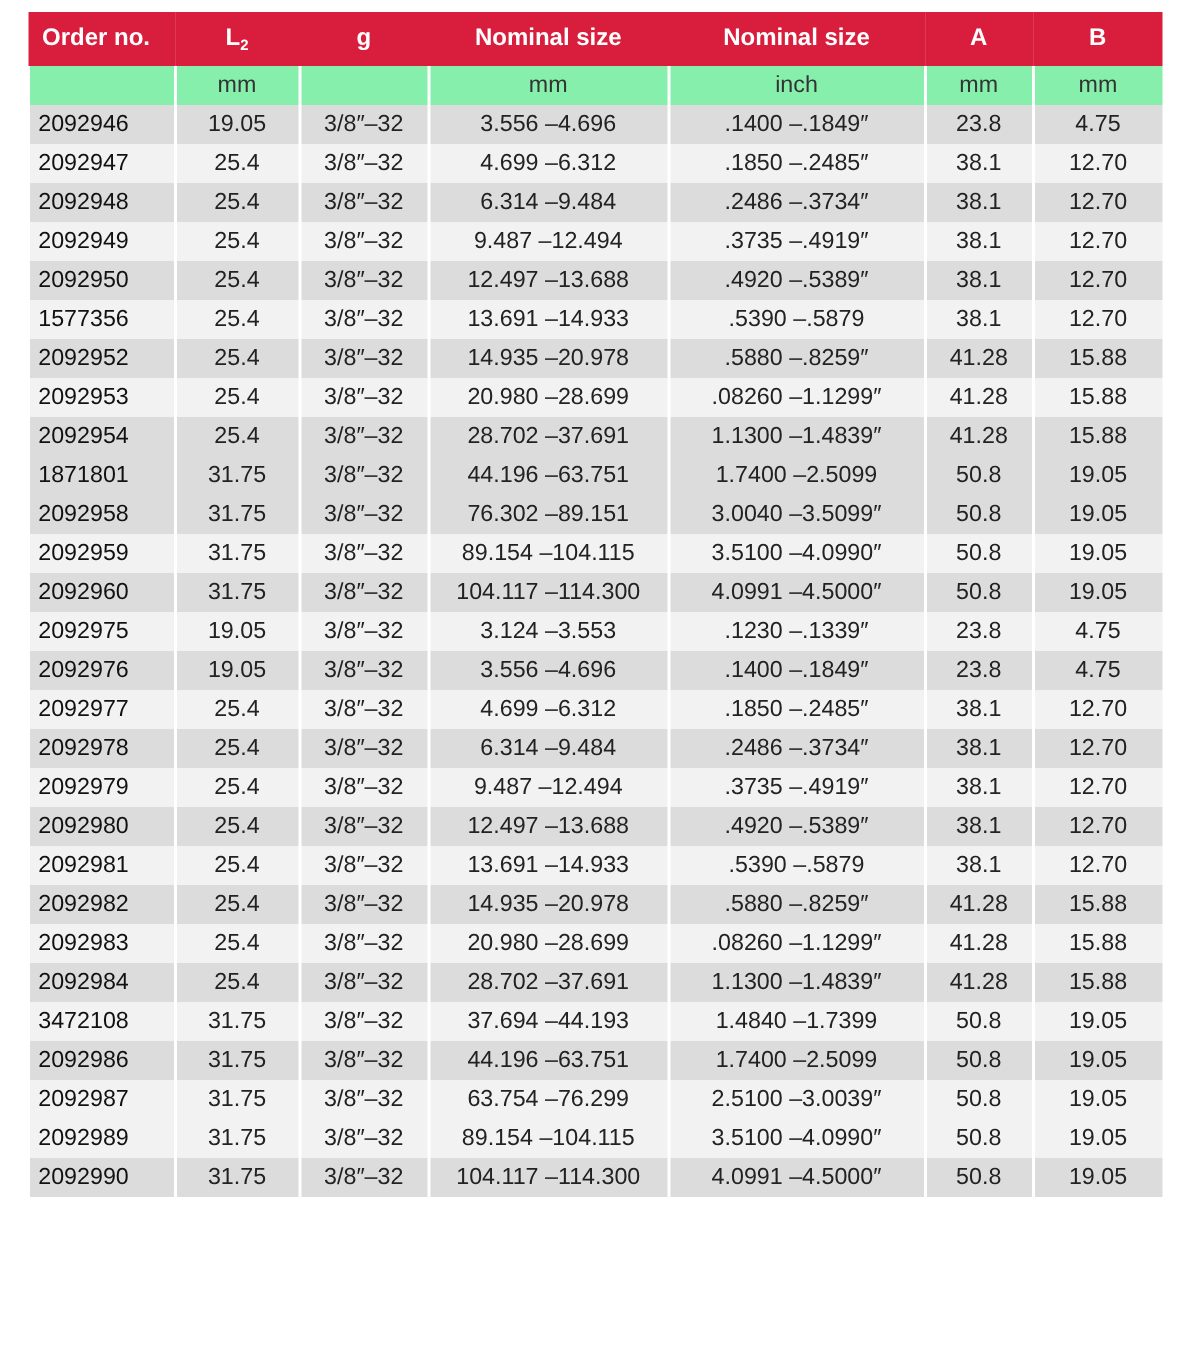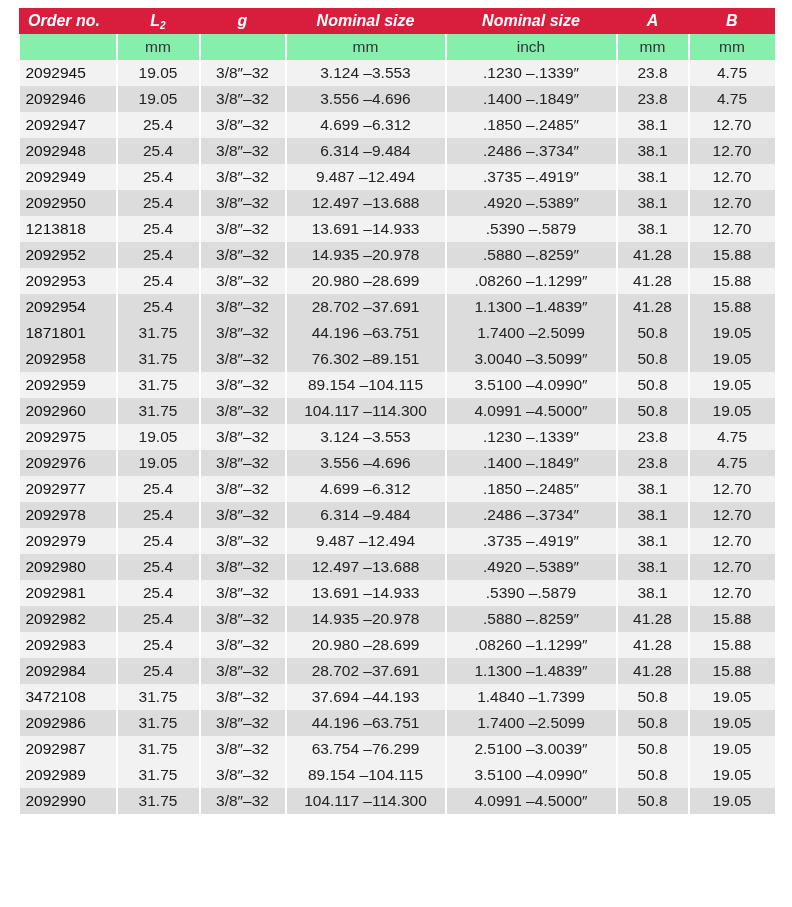--- a/index.html
+++ b/index.html
@@ -8,21 +8,21 @@
   table.spec { position: absolute; left: 19px; top: 8px; border-collapse: collapse;
                table-layout: fixed; width: 755px; }
   table.spec col.c0 { width: 97px; }
   table.spec col.c1 { width: 83px; }
   table.spec col.c2 { width: 86px; }
   table.spec col.c3 { width: 160px; }
   table.spec col.c4 { width: 171px; }
   table.spec col.c5 { width: 72px; }
   table.spec col.c6 { width: 86px; }
   th { background: #d81e3c; color: #ffffff; font-weight: bold; font-size: 16px;
-       height: 26px; padding: 0; text-align: center; border-left: 1px solid #d81e3c; font-style: italic; }
+       height: 36px; padding: 0; text-align: center; border-left: 1px solid #d81e3c; }
   th.first { text-align: left; padding-left: 8px; }
   th sub { font-size: 10px; vertical-align: -3px; }
   td { height: 26px; padding: 0; font-size: 15.5px; color: #222222; text-align: center;
        border-left: 2px solid #ffffff; white-space: nowrap; }
   td:first-child { border-left: none; text-align: left; padding-left: 6px;
                    color: #111111; }
   tr.units td { background: #86efac; color: #333333; }
   tr.odd td { background: #f2f2f2; }
   tr.even td { background: #dcdcdd; }
 </style>
@@ -53,165 +53,156 @@
   <tbody id="tbody">
     <tr class="units">
       <td></td>
       <td>mm</td>
       <td></td>
       <td>mm</td>
       <td>inch</td>
       <td>mm</td>
       <td>mm</td>
     </tr>
-  <tr class="odd">
-        <td>2092945</td>
+      <tr class="even">
+        <td>2092946</td>
+        <td>19.05</td>
+        <td>3/8″–32</td>
+        <td>3.556 –4.696</td>
+        <td>.1400 –.1849″</td>
+        <td>23.8</td>
+        <td>4.75</td>
+      </tr>
+      <tr class="odd">
+        <td>2092947</td>
+        <td>25.4</td>
+        <td>3/8″–32</td>
+        <td>4.699 –6.312</td>
+        <td>.1850 –.2485″</td>
+        <td>38.1</td>
+        <td>12.70</td>
+      </tr>
+      <tr class="even">
+        <td>2092948</td>
+        <td>25.4</td>
+        <td>3/8″–32</td>
+        <td>6.314 –9.484</td>
+        <td>.2486 –.3734″</td>
+        <td>38.1</td>
+        <td>12.70</td>
+      </tr>
+      <tr class="odd">
+        <td>2092949</td>
+        <td>25.4</td>
+        <td>3/8″–32</td>
+        <td>9.487 –12.494</td>
+        <td>.3735 –.4919″</td>
+        <td>38.1</td>
+        <td>12.70</td>
+      </tr>
+      <tr class="even">
+        <td>2092950</td>
+        <td>25.4</td>
+        <td>3/8″–32</td>
+        <td>12.497 –13.688</td>
+        <td>.4920 –.5389″</td>
+        <td>38.1</td>
+        <td>12.70</td>
+      </tr>
+      <tr class="odd">
+        <td>1577356</td>
+        <td>25.4</td>
+        <td>3/8″–32</td>
+        <td>13.691 –14.933</td>
+        <td>.5390 –.5879</td>
+        <td>38.1</td>
+        <td>12.70</td>
+      </tr>
+      <tr class="even">
+        <td>2092952</td>
+        <td>25.4</td>
+        <td>3/8″–32</td>
+        <td>14.935 –20.978</td>
+        <td>.5880 –.8259″</td>
+        <td>41.28</td>
+        <td>15.88</td>
+      </tr>
+      <tr class="odd">
+        <td>2092953</td>
+        <td>25.4</td>
+        <td>3/8″–32</td>
+        <td>20.980 –28.699</td>
+        <td>.08260 –1.1299″</td>
+        <td>41.28</td>
+        <td>15.88</td>
+      </tr>
+      <tr class="even">
+        <td>2092954</td>
+        <td>25.4</td>
+        <td>3/8″–32</td>
+        <td>28.702 –37.691</td>
+        <td>1.1300 –1.4839″</td>
+        <td>41.28</td>
+        <td>15.88</td>
+      </tr>
+      <tr class="even">
+        <td>1871801</td>
+        <td>31.75</td>
+        <td>3/8″–32</td>
+        <td>44.196 –63.751</td>
+        <td>1.7400 –2.5099</td>
+        <td>50.8</td>
+        <td>19.05</td>
+      </tr>
+      <tr class="even">
+        <td>2092958</td>
+        <td>31.75</td>
+        <td>3/8″–32</td>
+        <td>76.302 –89.151</td>
+        <td>3.0040 –3.5099″</td>
+        <td>50.8</td>
+        <td>19.05</td>
+      </tr>
+      <tr class="odd">
+        <td>2092959</td>
+        <td>31.75</td>
+        <td>3/8″–32</td>
+        <td>89.154 –104.115</td>
+        <td>3.5100 –4.0990″</td>
+        <td>50.8</td>
+        <td>19.05</td>
+      </tr>
+      <tr class="even">
+        <td>2092960</td>
+        <td>31.75</td>
+        <td>3/8″–32</td>
+        <td>104.117 –114.300</td>
+        <td>4.0991 –4.5000″</td>
+        <td>50.8</td>
+        <td>19.05</td>
+      </tr>
+      <tr class="odd">
+        <td>2092975</td>
         <td>19.05</td>
         <td>3/8″–32</td>
         <td>3.124 –3.553</td>
         <td>.1230 –.1339″</td>
         <td>23.8</td>
         <td>4.75</td>
       </tr>
       <tr class="even">
-        <td>2092946</td>
+        <td>2092976</td>
         <td>19.05</td>
         <td>3/8″–32</td>
         <td>3.556 –4.696</td>
         <td>.1400 –.1849″</td>
         <td>23.8</td>
         <td>4.75</td>
       </tr>
       <tr class="odd">
-        <td>2092947</td>
-        <td>25.4</td>
-        <td>3/8″–32</td>
-        <td>4.699 –6.312</td>
-        <td>.1850 –.2485″</td>
-        <td>38.1</td>
-        <td>12.70</td>
-      </tr>
-      <tr class="even">
-        <td>2092948</td>
-        <td>25.4</td>
-        <td>3/8″–32</td>
-        <td>6.314 –9.484</td>
-        <td>.2486 –.3734″</td>
-        <td>38.1</td>
-        <td>12.70</td>
-      </tr>
-      <tr class="odd">
-        <td>2092949</td>
-        <td>25.4</td>
-        <td>3/8″–32</td>
-        <td>9.487 –12.494</td>
-        <td>.3735 –.4919″</td>
-        <td>38.1</td>
-        <td>12.70</td>
-      </tr>
-      <tr class="even">
-        <td>2092950</td>
-        <td>25.4</td>
-        <td>3/8″–32</td>
-        <td>12.497 –13.688</td>
-        <td>.4920 –.5389″</td>
-        <td>38.1</td>
-        <td>12.70</td>
-      </tr>
-      <tr class="odd">
-        <td>1213818</td>
-        <td>25.4</td>
-        <td>3/8″–32</td>
-        <td>13.691 –14.933</td>
-        <td>.5390 –.5879</td>
-        <td>38.1</td>
-        <td>12.70</td>
-      </tr>
-      <tr class="even">
-        <td>2092952</td>
-        <td>25.4</td>
-        <td>3/8″–32</td>
-        <td>14.935 –20.978</td>
-        <td>.5880 –.8259″</td>
-        <td>41.28</td>
-        <td>15.88</td>
-      </tr>
-      <tr class="odd">
-        <td>2092953</td>
-        <td>25.4</td>
-        <td>3/8″–32</td>
-        <td>20.980 –28.699</td>
-        <td>.08260 –1.1299″</td>
-        <td>41.28</td>
-        <td>15.88</td>
-      </tr>
-      <tr class="even">
-        <td>2092954</td>
-        <td>25.4</td>
-        <td>3/8″–32</td>
-        <td>28.702 –37.691</td>
-        <td>1.1300 –1.4839″</td>
-        <td>41.28</td>
-        <td>15.88</td>
-      </tr>
-      <tr class="even">
-        <td>1871801</td>
-        <td>31.75</td>
-        <td>3/8″–32</td>
-        <td>44.196 –63.751</td>
-        <td>1.7400 –2.5099</td>
-        <td>50.8</td>
-        <td>19.05</td>
-      </tr>
-      <tr class="even">
-        <td>2092958</td>
-        <td>31.75</td>
-        <td>3/8″–32</td>
-        <td>76.302 –89.151</td>
-        <td>3.0040 –3.5099″</td>
-        <td>50.8</td>
-        <td>19.05</td>
-      </tr>
-      <tr class="odd">
-        <td>2092959</td>
-        <td>31.75</td>
-        <td>3/8″–32</td>
-        <td>89.154 –104.115</td>
-        <td>3.5100 –4.0990″</td>
-        <td>50.8</td>
-        <td>19.05</td>
-      </tr>
-      <tr class="even">
-        <td>2092960</td>
-        <td>31.75</td>
-        <td>3/8″–32</td>
-        <td>104.117 –114.300</td>
-        <td>4.0991 –4.5000″</td>
-        <td>50.8</td>
-        <td>19.05</td>
-      </tr>
-      <tr class="odd">
-        <td>2092975</td>
-        <td>19.05</td>
-        <td>3/8″–32</td>
-        <td>3.124 –3.553</td>
-        <td>.1230 –.1339″</td>
-        <td>23.8</td>
-        <td>4.75</td>
-      </tr>
-      <tr class="even">
-        <td>2092976</td>
-        <td>19.05</td>
-        <td>3/8″–32</td>
-        <td>3.556 –4.696</td>
-        <td>.1400 –.1849″</td>
-        <td>23.8</td>
-        <td>4.75</td>
-      </tr>
-      <tr class="odd">
         <td>2092977</td>
         <td>25.4</td>
         <td>3/8″–32</td>
         <td>4.699 –6.312</td>
         <td>.1850 –.2485″</td>
         <td>38.1</td>
         <td>12.70</td>
       </tr>
       <tr class="even">
         <td>2092978</td>

